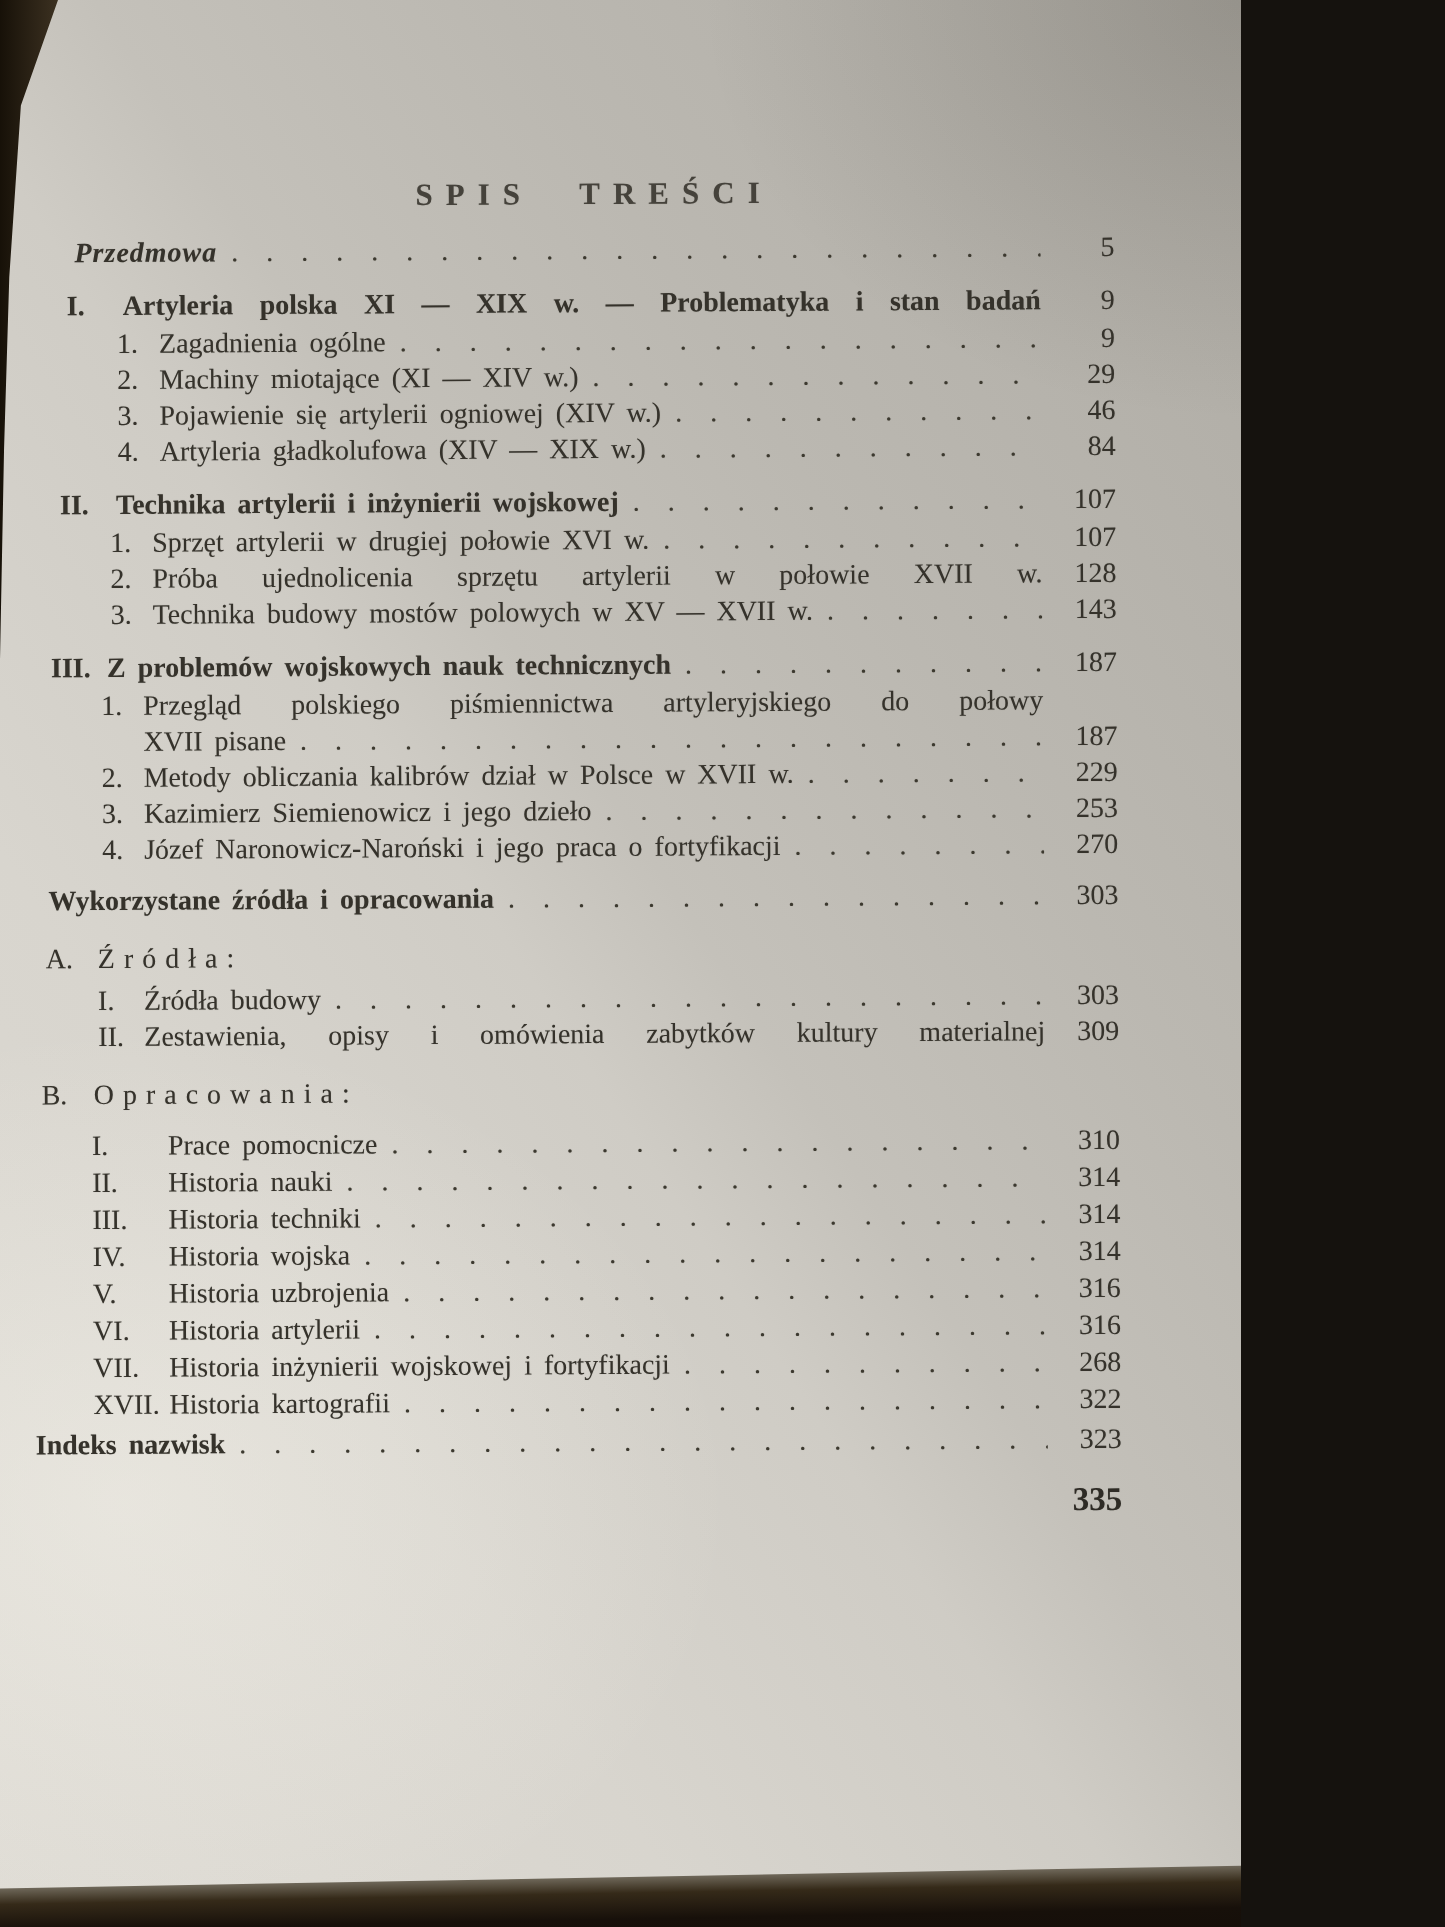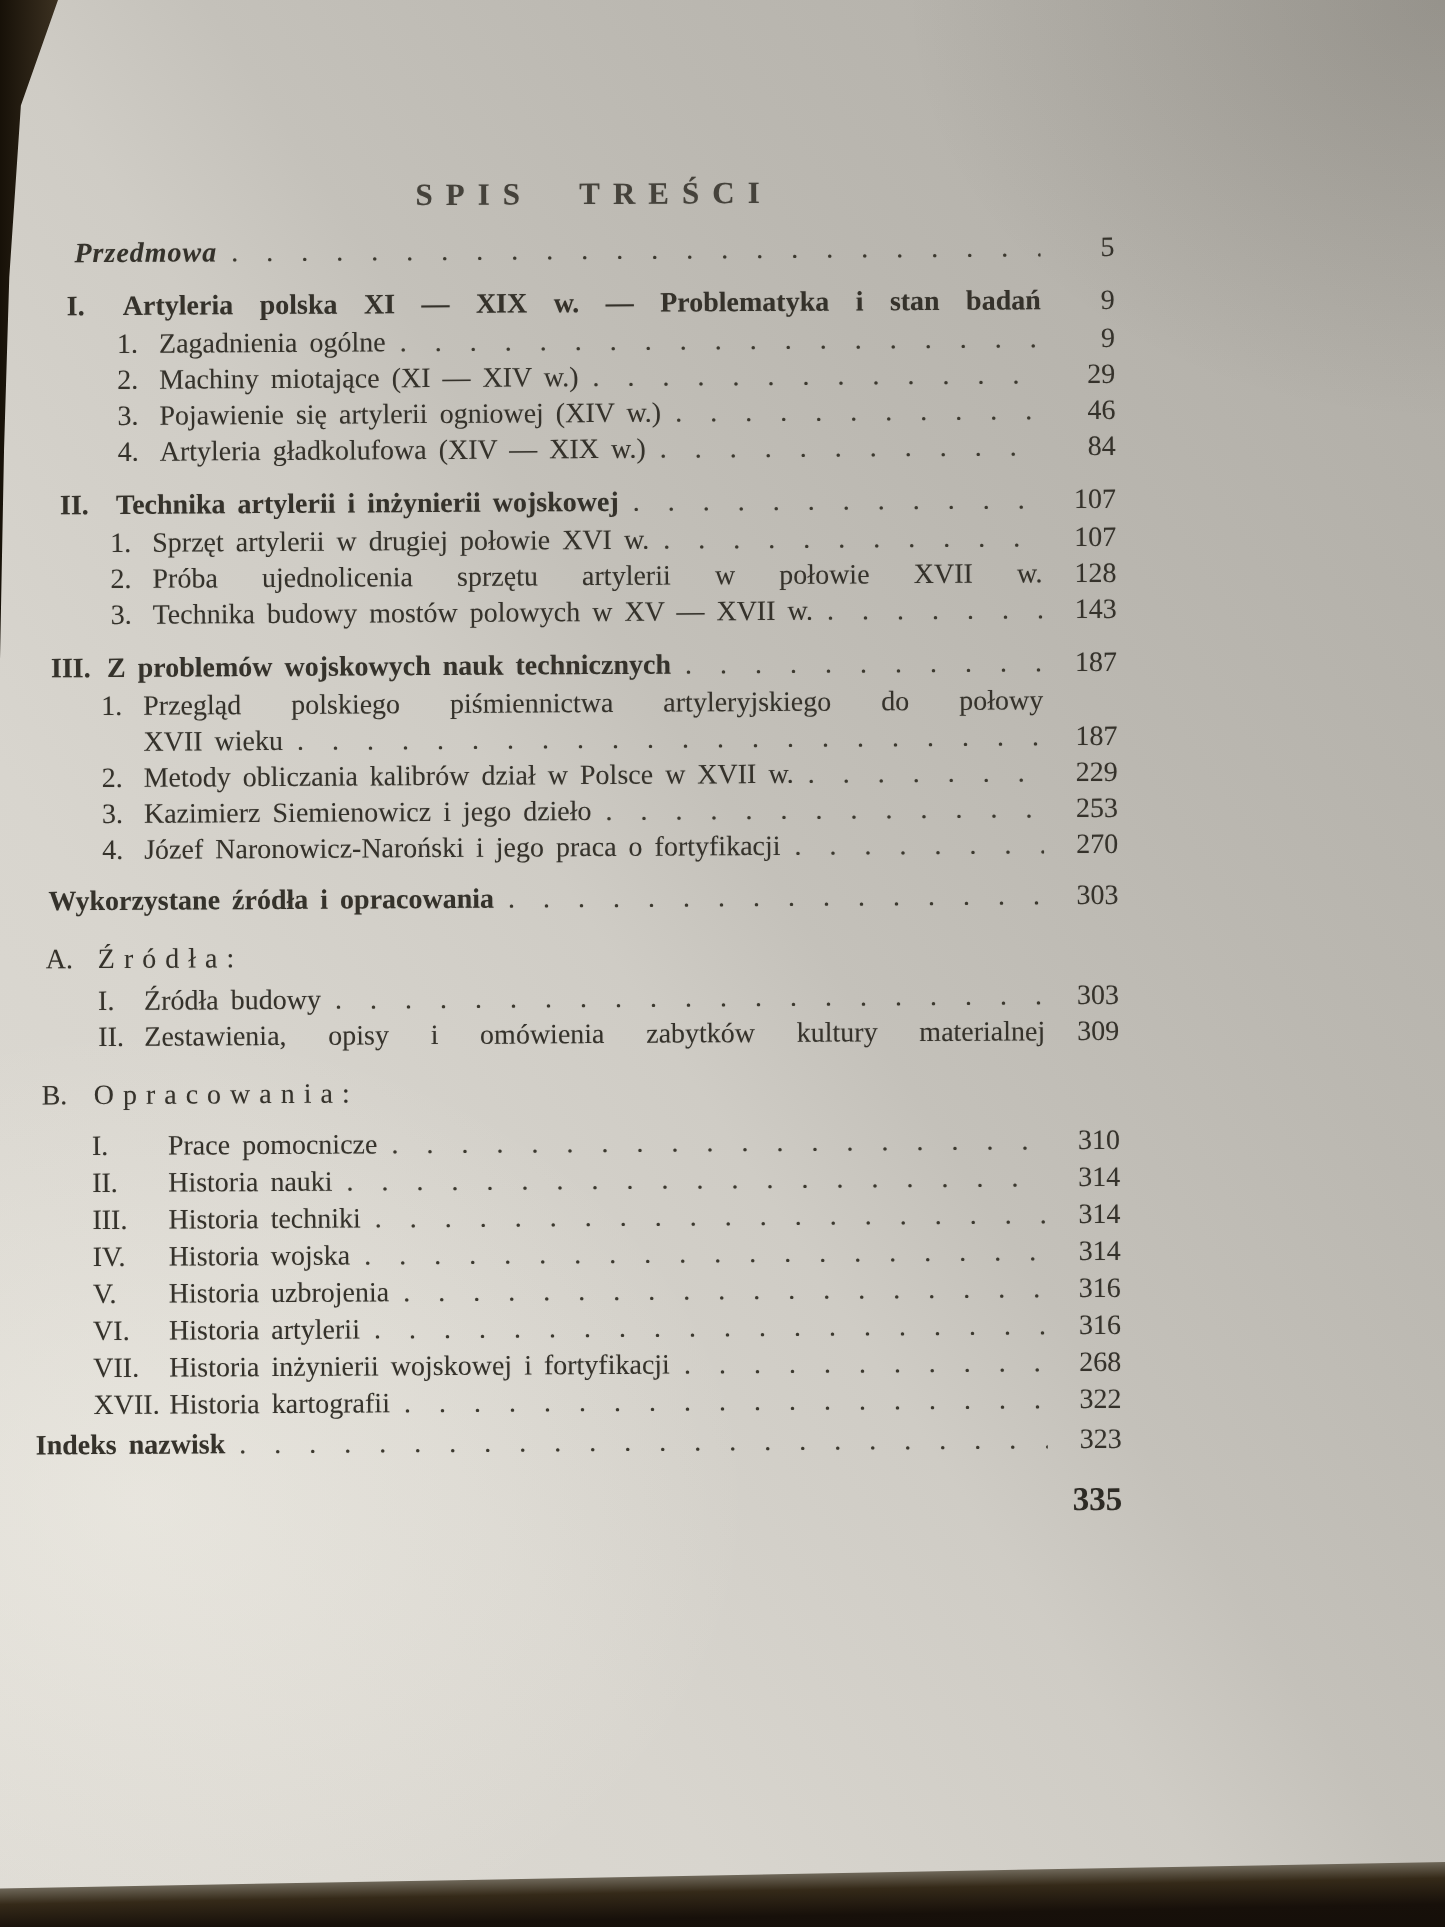--- a/index.html
+++ b/index.html
@@ -1,18 +1,18 @@
 <!DOCTYPE html>
 <html><head>
 <meta charset="utf-8">
 <style>
   html,body{margin:0;padding:0;background:#15120e;}
   .photo{
     position:relative;
-    width:1445px;height:1927px;
+    width:1241px;height:1927px;
     overflow:hidden;
     font-family:"Liberation Serif", serif;
     background:
       radial-gradient(ellipse 1050px 820px at 10% 78%, rgba(250,248,240,0.42), rgba(250,248,240,0) 58%),
       radial-gradient(ellipse 900px 700px at 100% 0%, rgba(40,36,28,0.18), rgba(40,36,28,0) 60%),
       linear-gradient(237deg,#aeaba4 0%, #bbb8b1 30%, #c4c1ba 46%, #cfccc5 54%, #d8d5ce 72%, #dedbd4 100%);
   }
   
   .edge-tl{
     position:absolute;left:0;top:0;width:58px;height:660px;
@@ -146,21 +146,21 @@
         <span class="label">Z problemów wojskowych nauk technicznych</span>
         <span class="dots">. . . . . . . . . . . . . . . . . . . . . . . . . . . . . . . . . . . . . . . . . . . . . . . . . . . . . . . . . . . . </span>
         <span class="pg">187</span>
       </div>
       <div class="row i1 fill">
         <span class="num">1.</span>
         <span class="label">Przegląd polskiego piśmiennictwa artyleryjskiego do połowy</span>
         <span class="pg"></span>
       </div>
       <div class="row cont">
-        <span class="label">XVII wieku</span>
+        <span class="label">XVII pisane</span>
         <span class="dots">. . . . . . . . . . . . . . . . . . . . . . . . . . . . . . . . . . . . . . . . . . . . . . . . . . . . . . . . . . . . </span>
         <span class="pg">187</span>
       </div>
       <div class="row i1">
         <span class="num">2.</span>
         <span class="label">Metody obliczania kalibrów dział w Polsce w XVII w.</span>
         <span class="dots">. . . . . . . . . . . . . . . . . . . . . . . . . . . . . . . . . . . . . . . . . . . . . . . . . . . . . . . . . . . . </span>
         <span class="pg">229</span>
       </div>
       <div class="row i1">

